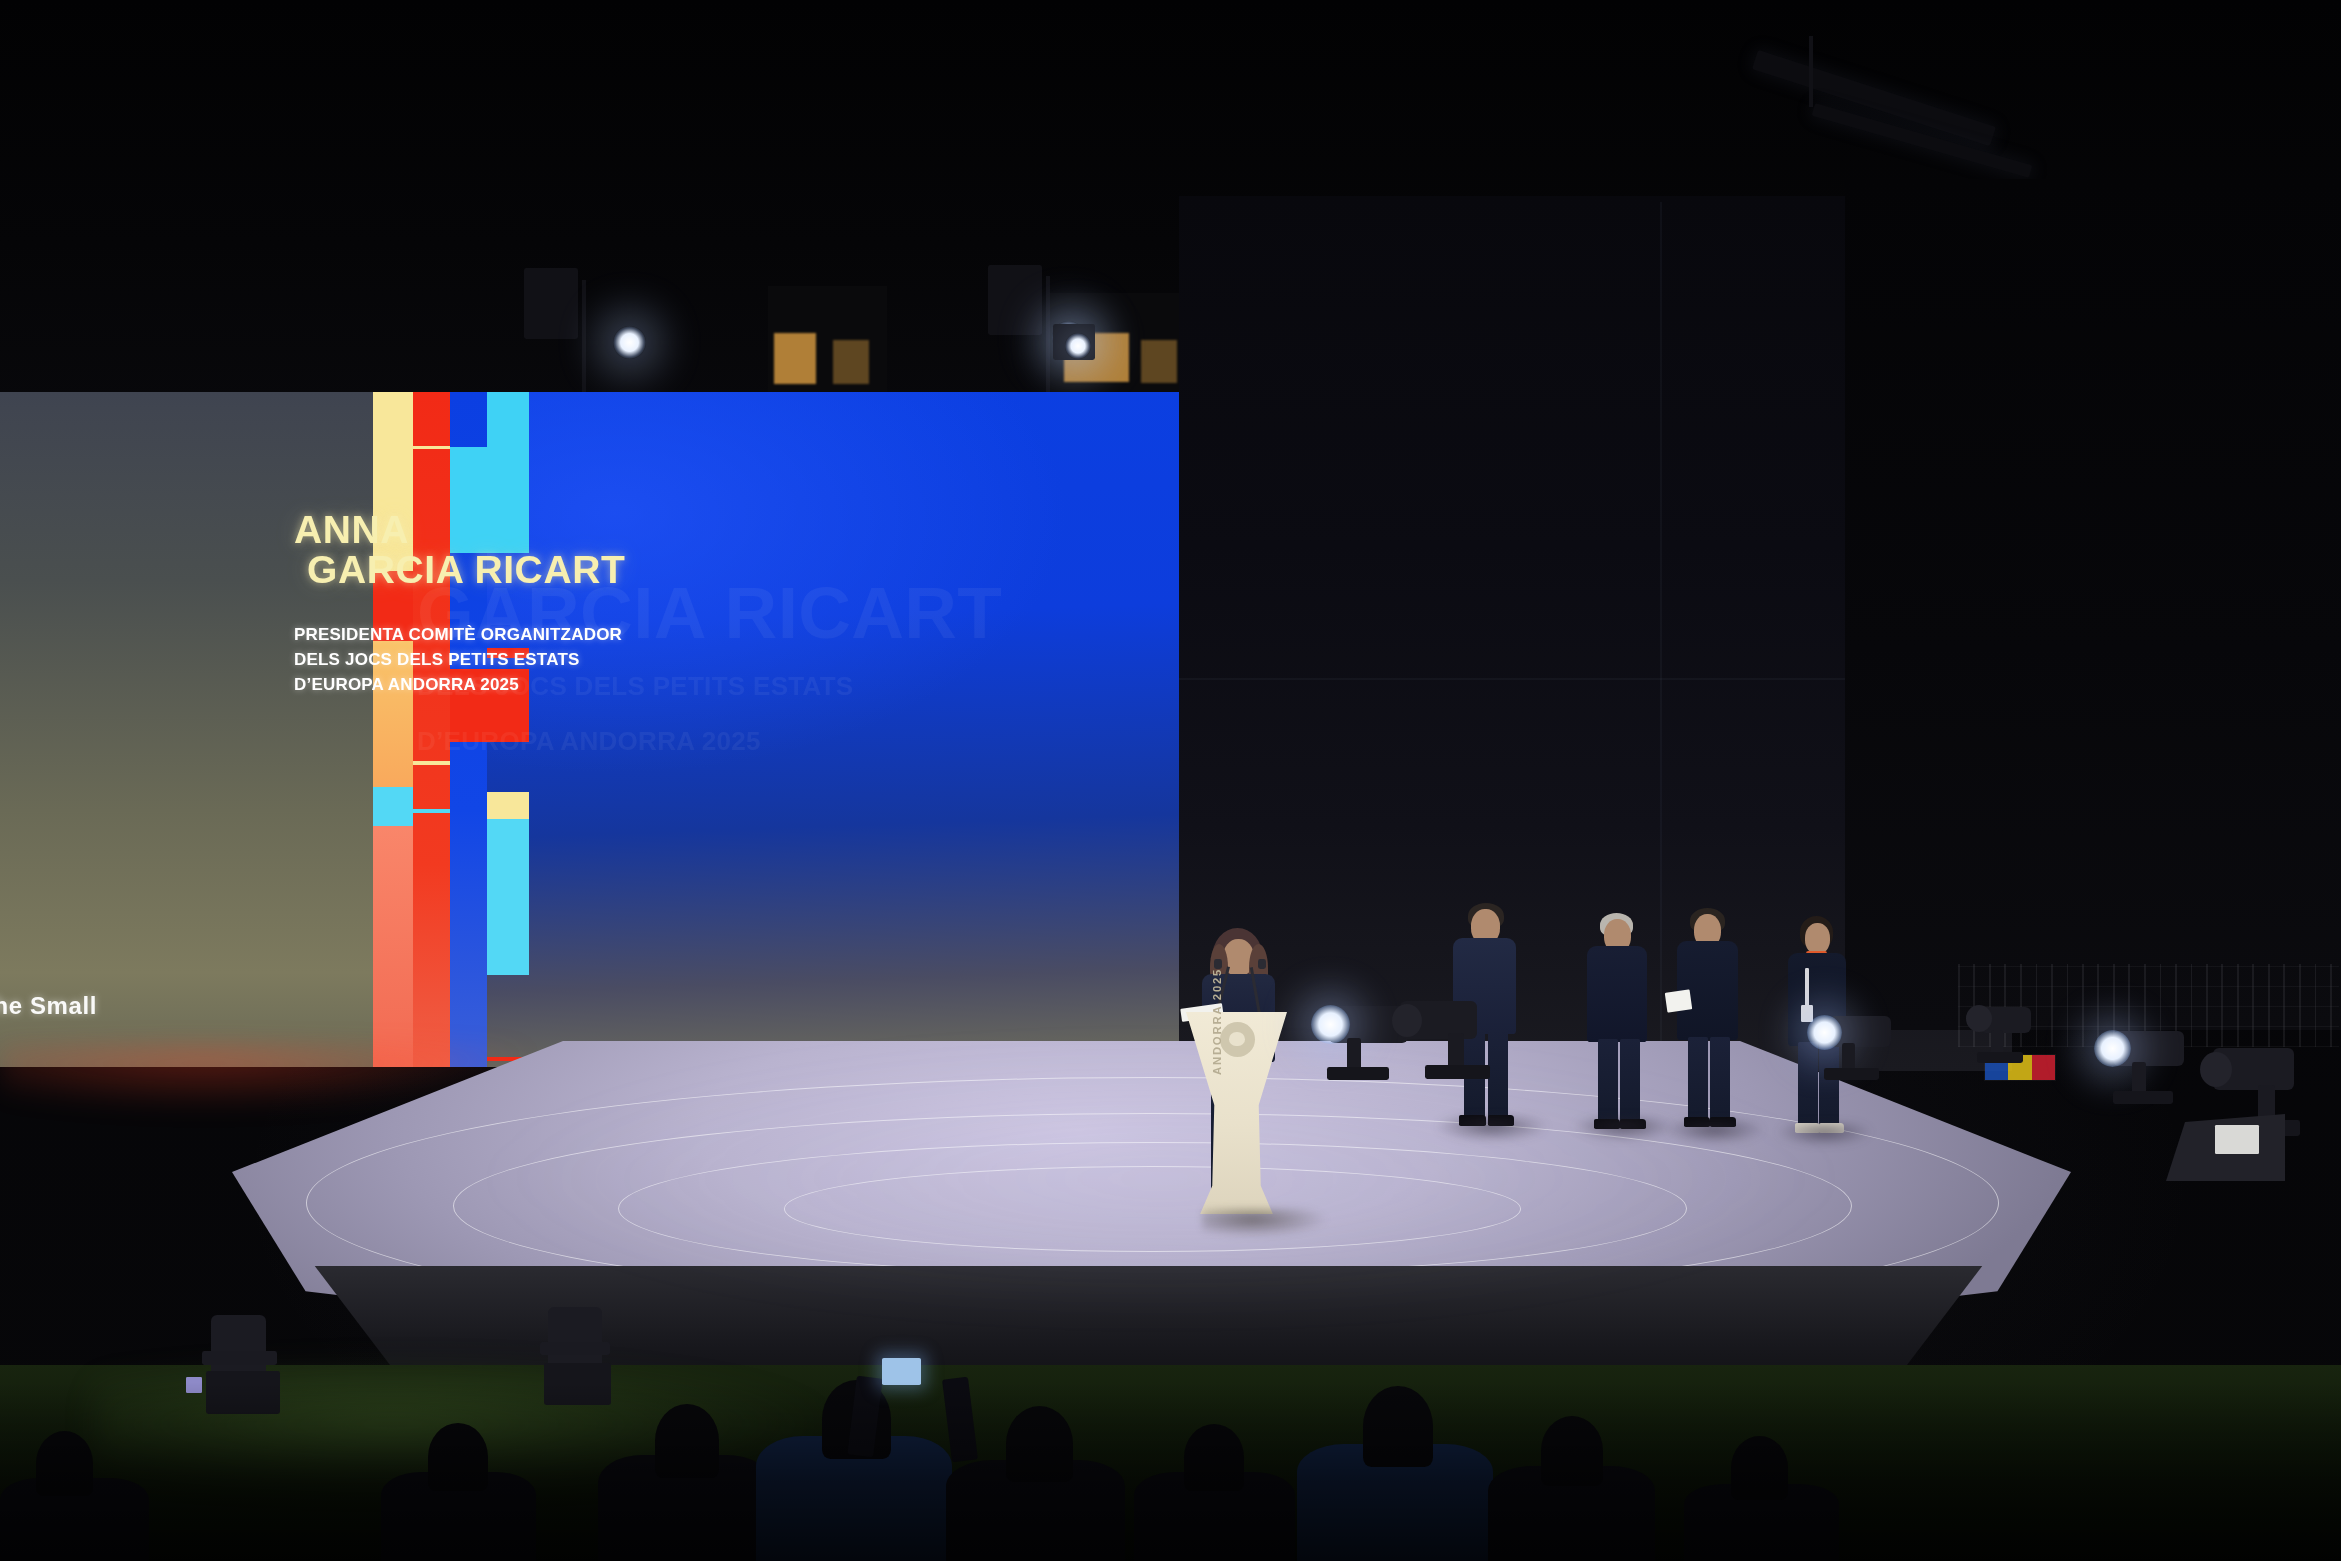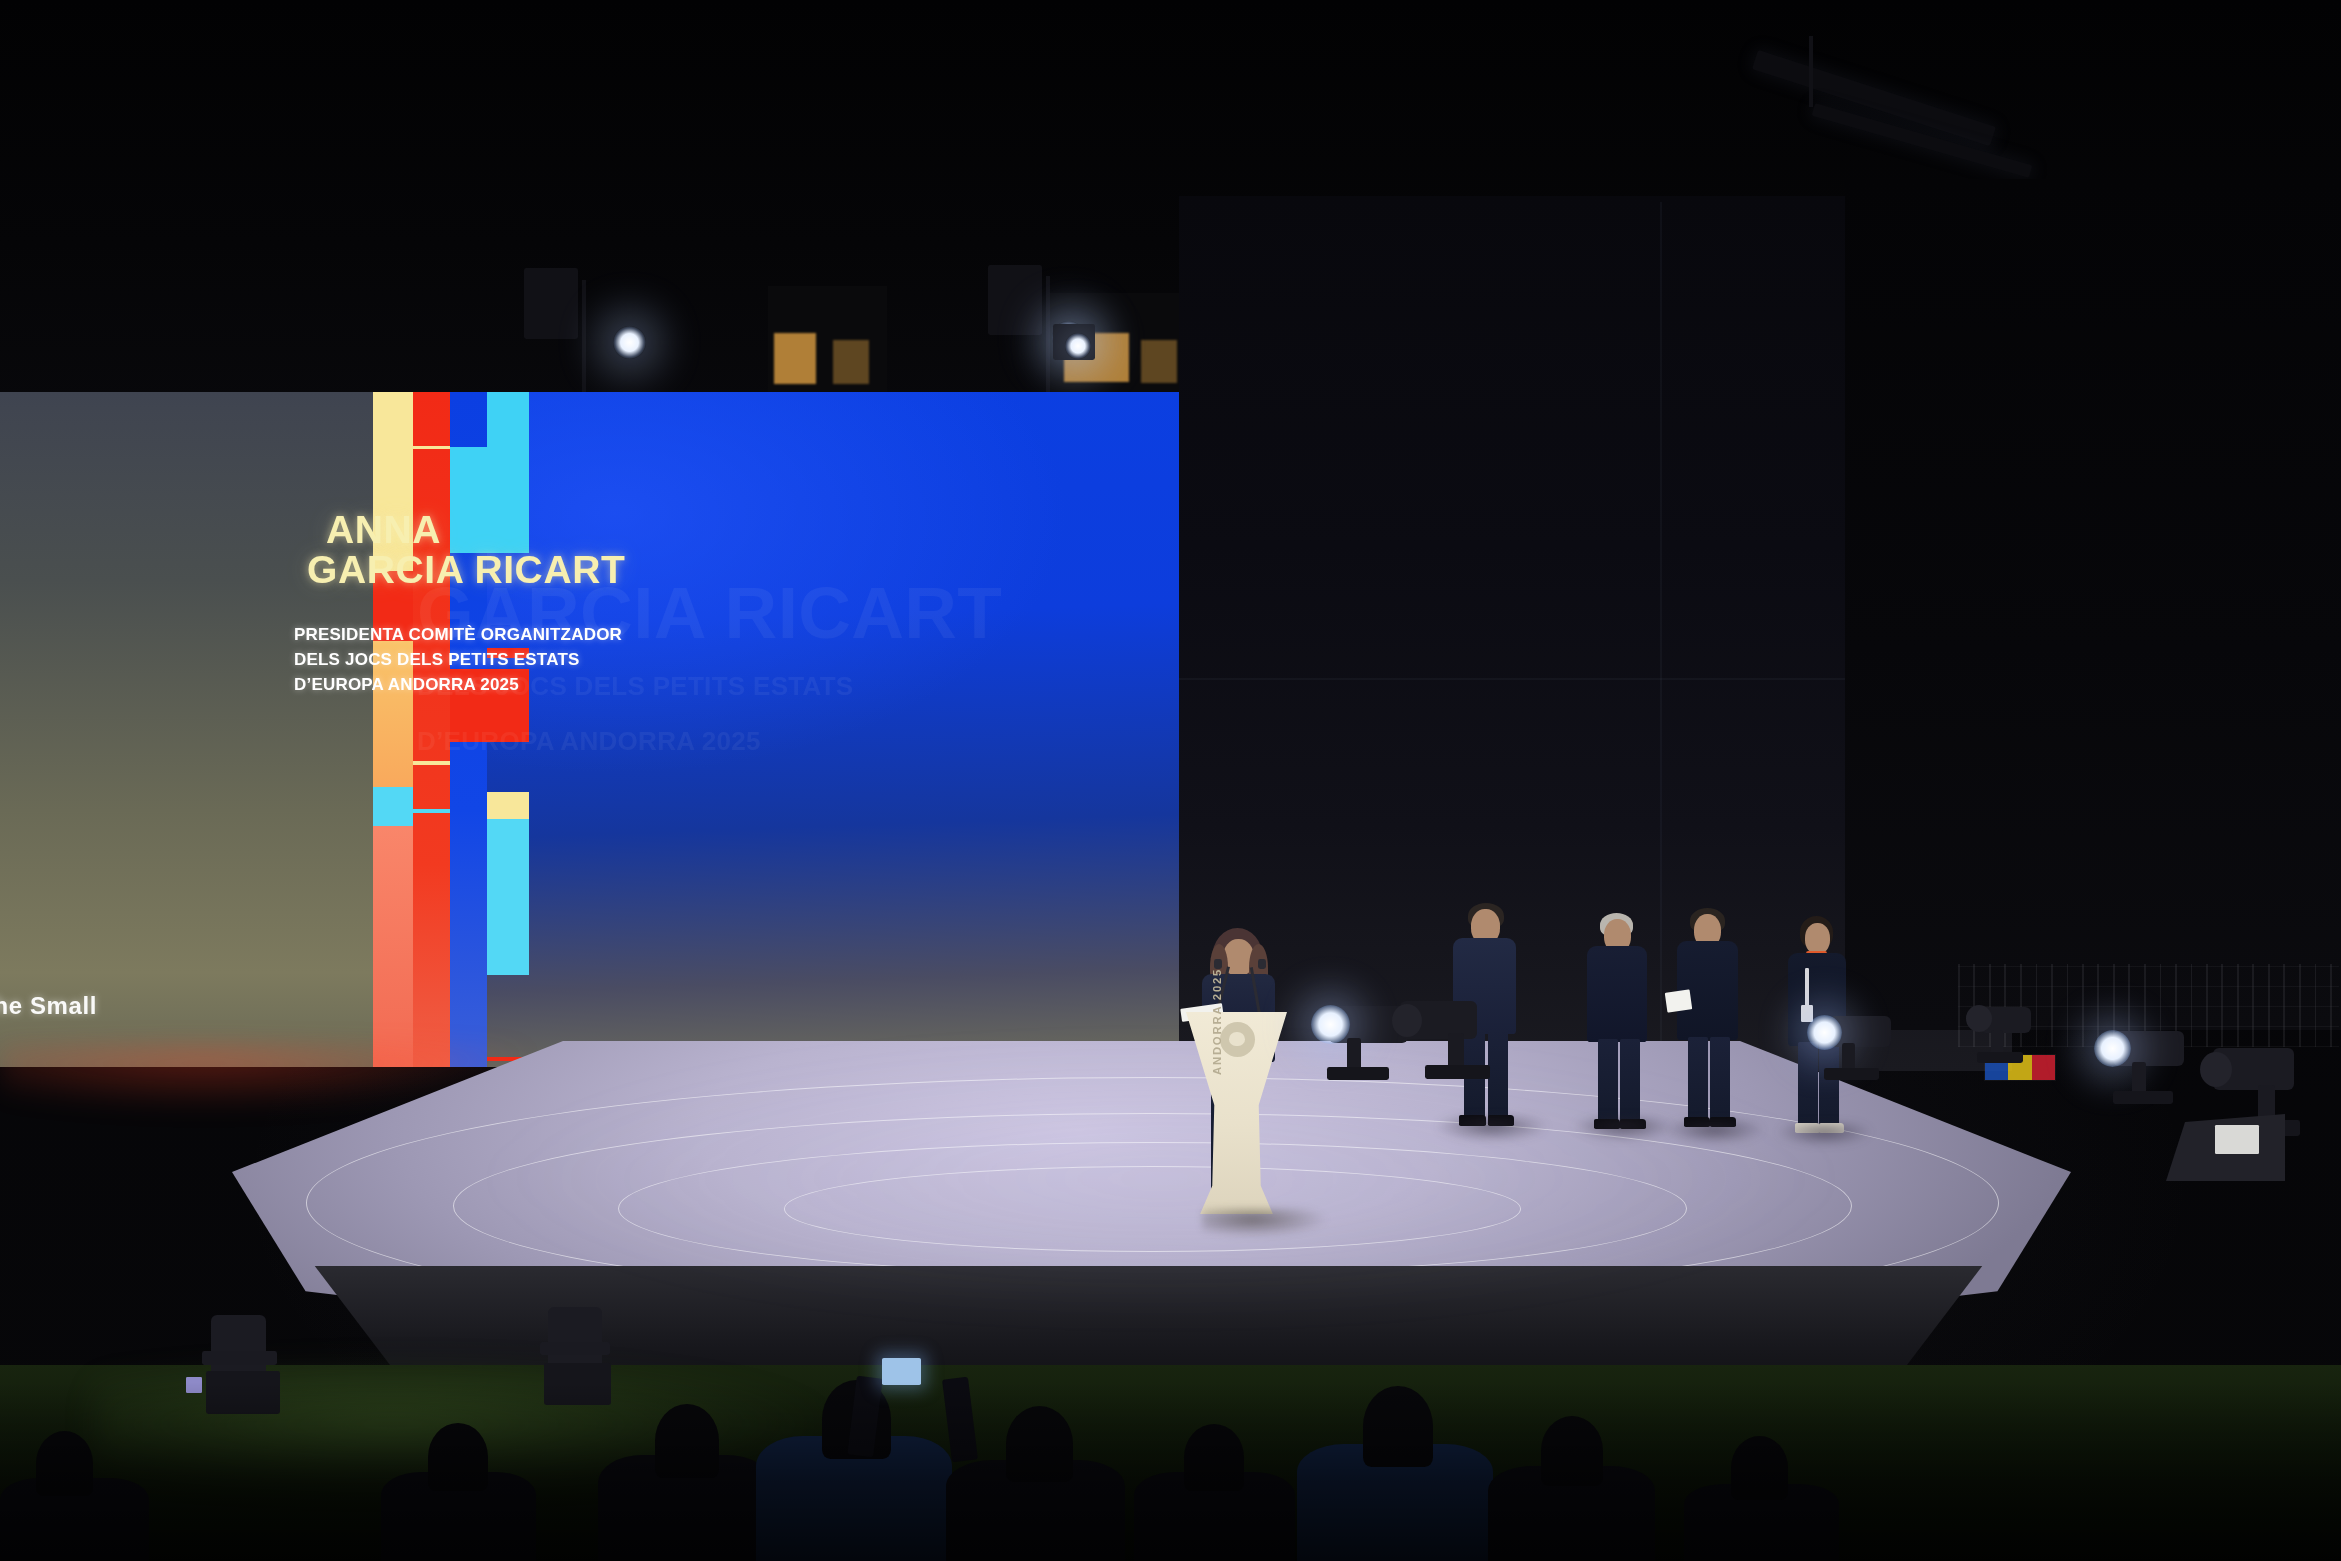--- a/index.html
+++ b/index.html
@@ -38,21 +38,21 @@
   .ghost-layer{position:absolute;left:417px;top:184px;width:714px;
      color:rgba(255,255,255,.055);font-weight:bold;letter-spacing:0.3px;pointer-events:none;}
   .ghost-name{font-size:73px;line-height:1.0;}
   .ghost-sub{font-size:26px;line-height:1.34;margin-top:20px;}
 
   .colorbars{position:absolute;left:373px;top:0;width:173px;height:100%;}
   .cb{position:absolute;}
 
   .screen-text{position:absolute;left:294px;top:118px;width:791px;z-index:6;}
   .name-line{color:#f7efb0;font-weight:bold;font-size:39px;line-height:1.03;letter-spacing:0.6px;
-      text-shadow:0 0 8.3px rgba(247,239,176,.55),0 0 24px rgba(247,239,176,.22);margin-left:32px;}
+      text-shadow:0 0 8.3px rgba(247,239,176,.55),0 0 24px rgba(247,239,176,.22);}
   .name-line.l2{margin-left:13px;}
   .sub-block{margin-top:33px;color:#ffffff;font-weight:bold;font-size:17px;line-height:1.45;letter-spacing:0.2px;
       text-shadow:0 0 6px rgba(255,255,255,.45);}
 
   .screen2-text{position:absolute;left:-31px;top:600px;z-index:6;
       color:rgba(255,255,255,.95);font-weight:bold;font-size:24px;letter-spacing:0.6px;
       text-shadow:0 0 7.1px rgba(255,255,255,.5);white-space:nowrap;}
 
   .screen-spill{position:absolute;left:0;top:1047px;width:928px;height:89px;
      background:radial-gradient(ellipse 50% 100% at 22% 0%,rgba(255,70,40,.38),rgba(0,0,0,0) 72%);

